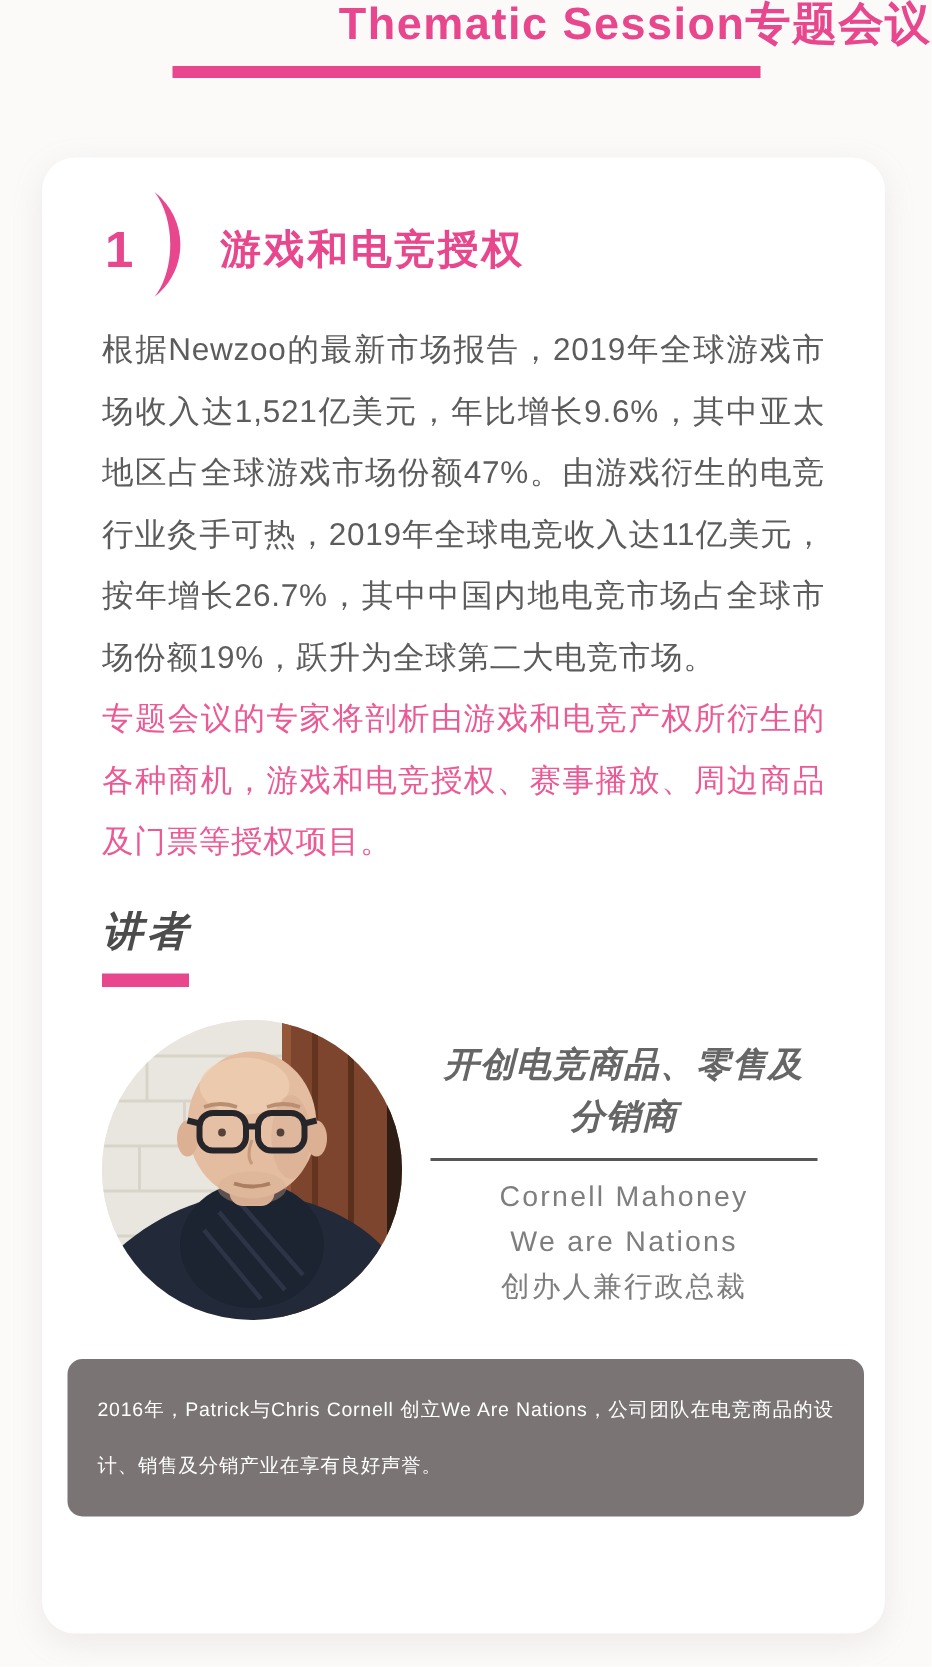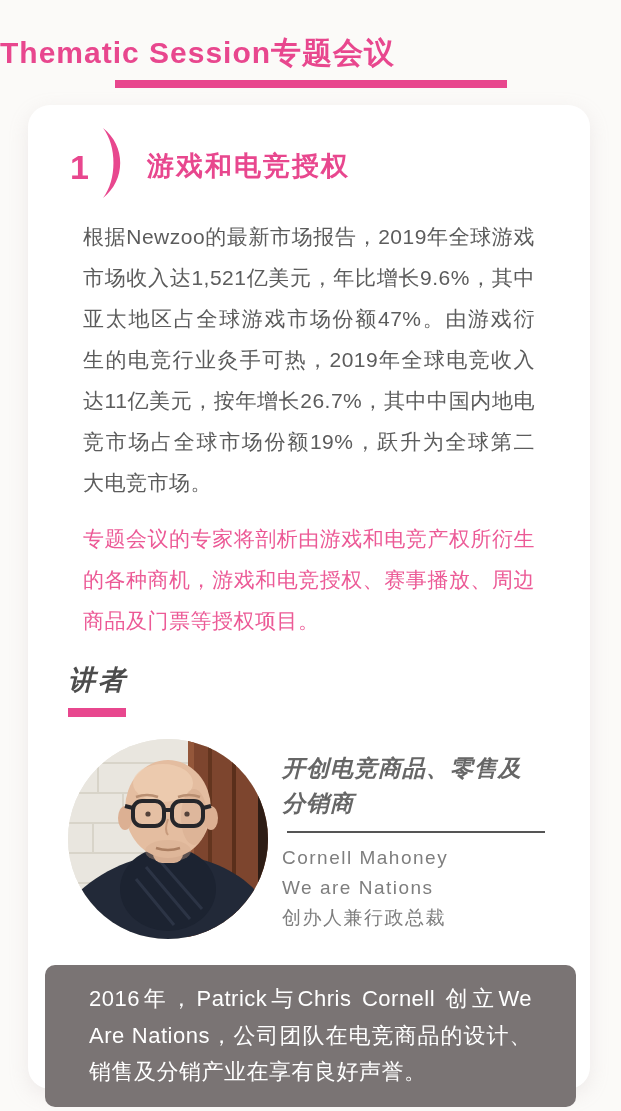--- a/index.html
+++ b/index.html
@@ -5,21 +5,21 @@
   html, body { margin: 0; padding: 0; }
   body {
     width: 621px; height: 1111px;
     background: #fbfaf8;
     font-family: "Liberation Sans", "DejaVu Sans", sans-serif;
     position: relative;
     overflow: hidden;
   }
 
   
-  .header { padding-top: 36px; text-align: left; }
+  .header { text-align: right; }
   .header-title {
     font-size: 30px; font-weight: bold; color: #e8478e;
     letter-spacing: 1px; line-height: 34px;
   }
   .header-bar {
     width: 392px; height: 8px; background: #e8478e;
     margin: 10px auto 0;
   }
 
   
@@ -43,54 +43,54 @@
     font-size: 27px; font-weight: bold; color: #e8478e;
     letter-spacing: 2px; margin-top: 6px; text-align: center;
   }
 
   
   .body-text {
     margin-top: 12px;
     font-size: 21px; line-height: 41px; color: #5c5c5c;
     text-align: justify; letter-spacing: 0.5px;
   }
-  .body-text p { margin: 15px; }
+  .body-text p { margin: 0; }
   .highlight { color: #ec5a96; }
 
   
   .speakers-heading {
     margin-top: 24px;
     font-size: 27px; font-weight: bold; color: #4c4c4c;
     letter-spacing: 3px; line-height: 30px; font-style: italic;
   }
   .speakers-bar { width: 58px; height: 9px; background: #e8478e; margin-top: 13px; }
 
   
   .speaker-row { display: flex; align-items: flex-start; margin-top: 22px; }
   .photo {
     width: 200px; height: 200px; border-radius: 50%;
     overflow: hidden; flex: none; background: #e9e6df;
   }
   .photo svg { display: block; }
-  .speaker-info { flex: 1; margin-left: 14px; padding-top: 12px; }
+  .speaker-info { flex: 1; text-align: center; margin-left: 14px; padding-top: 12px; }
   .role-title {
     font-size: 23px; font-weight: bold; font-style: italic; color: #666666;
     line-height: 35px; white-space: pre-line; letter-spacing: 1px;
   }
   .divider { width: 258px; border: 0; border-top: 2px solid #555555; margin: 10px auto 10px; }
   .name-line {
     font-size: 19px; color: #7e7e7e; line-height: 30px; letter-spacing: 1.5px;
   }
 
   
   .bio-box {
     margin: 26px -26px 16px -23px;
     background: #7a7474; border-radius: 10px;
-    padding: 16px 44px;
-    color: #ffffff; font-size: 22px; line-height: 36.5px;
+    padding: 16px 20px;
+    color: #ffffff; font-size: 13px; line-height: 36.5px;
     text-align: justify; letter-spacing: 0.5px;
   }
 </style>
 </head>
 <body>
 
 <div class="header">
   <div class="header-title">Thematic Session专题会议</div>
   <div class="header-bar"></div>
 </div>

